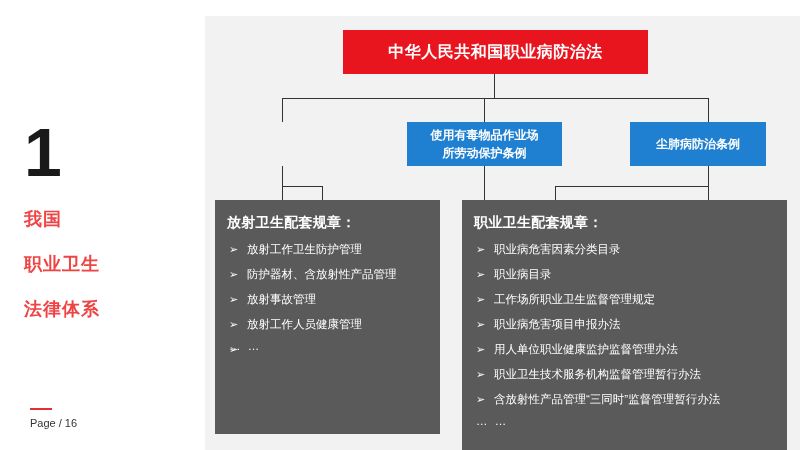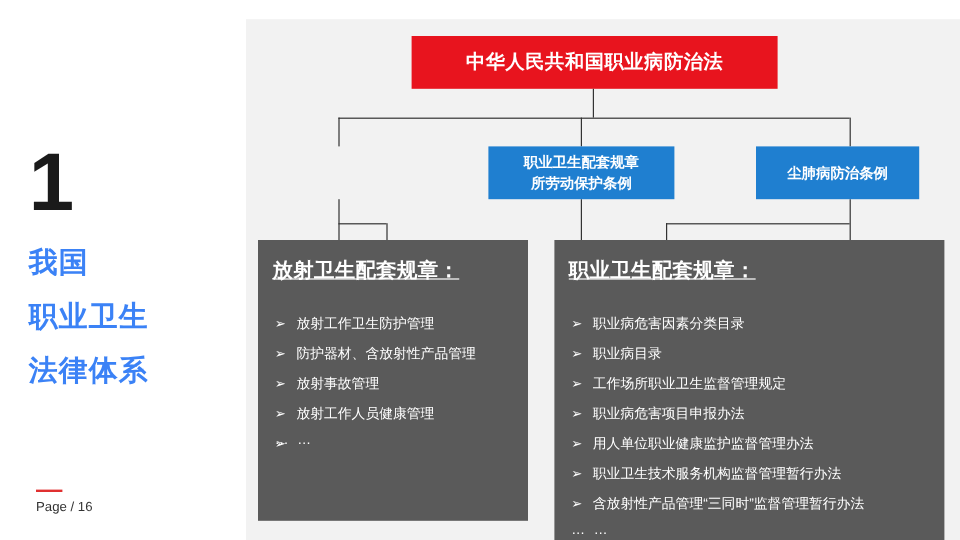--- a/index.html
+++ b/index.html
@@ -35,23 +35,23 @@
     font-size: 68px;
     font-weight: bold;
     color: #1a1a1a;
     line-height: 1;
     letter-spacing: 0;
   }
   .title-lines {
     position: absolute;
     left: 24px;
     top: 197px;
-    color: #3b82f6;
-    font-weight: bold;
-    font-size: 24px;
+    color: #ef4444;
+    font-weight: bold;
+    font-size: 18px;
     line-height: 45px;
     letter-spacing: 1px;
   }
   .title-lines div {
     white-space: nowrap;
   }
   .page-rule {
     position: absolute;
     left: 30px;
     top: 408px;
@@ -143,25 +143,24 @@
   .box {
     position: absolute;
     background: #5a5a5a;
     color: #ffffff;
     box-sizing: border-box;
     padding: 14px 12px 10px 12px;
   }
   .box-left  { left: 10px;  top: 184px; width: 225px; height: 234px; }
   .box-right { left: 257px; top: 184px; width: 325px; height: 253px; }
   .box-title {
-    font-size: 17px;
-    font-weight: bold;
-    margin-bottom: 26px;
+    font-size: 14px;
+    font-weight: bold;
+    margin-bottom: 10px;
     letter-spacing: 0.3px;
-    text-decoration: underline;
   }
   .box ul {
     list-style: none;
     margin: 0;
     padding: 0;
   }
   .box li {
     position: relative;
     font-size: 11.5px;
     line-height: 15px;
@@ -211,21 +210,21 @@
     <div class="line v-b1b"></div>
     <div class="line v-b2b"></div>
     <div class="line v-b3b"></div>
     <div class="line h-left-in"></div>
     <div class="line v-left-in"></div>
     <div class="line h-right-in"></div>
     <div class="line v-right-in"></div>
 
     <div class="node node-blue blue-2">
       <div>
-        <div>职业卫生配套规章</div>
+        <div>使用有毒物品作业场</div>
         <div>所劳动保护条例</div>
       </div>
     </div>
     <div class="node node-blue blue-3">
       <div>尘肺病防治条例</div>
     </div>
 
     <div class="box box-left">
       <div class="box-title">放射卫生配套规章：</div>
       <ul>

